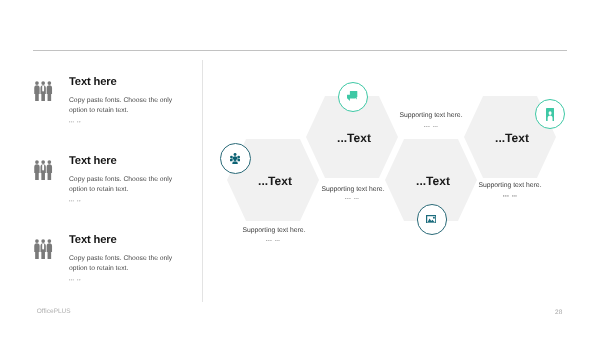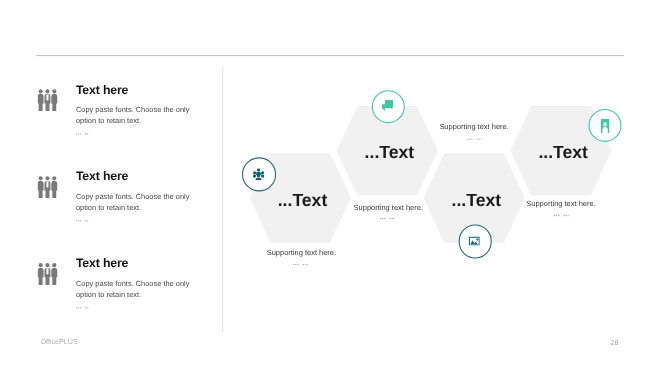--- a/index.html
+++ b/index.html
@@ -11,21 +11,21 @@
 
   
   .licon{position:absolute;width:20px;height:21px;}
   .ltitle{position:absolute;font-size:11.2px;font-weight:bold;color:#141414;letter-spacing:-0.15px;}
   .lbody{position:absolute;font-size:6.75px;color:#4a4a4a;line-height:10.4px;width:106px;}
   .lfaint{position:absolute;}
 
   
   .hex{position:absolute;background:#f1f1f1;
        clip-path:polygon(20.7% 0%,79.3% 0%,100% 50%,79.3% 100%,20.7% 100%,0% 50%);}
-  .hextext{position:absolute;font-size:16px;font-weight:bold;color:#1a1a1a;text-align:center;width:120px;letter-spacing:0px;}
+  .hextext{position:absolute;font-size:12px;font-weight:bold;color:#1a1a1a;text-align:center;width:120px;letter-spacing:0px;}
   .sup{position:absolute;font-size:6.8px;color:#3d3d3d;text-align:center;width:140px;}
   .dots{position:absolute;display:block;}
 
   .circ{position:absolute;border-radius:50%;background:#fff;box-sizing:border-box;}
   .cicon{position:absolute;display:block;}
 
   .footL{position:absolute;left:36.8px;top:308.2px;font-size:6.5px;color:#b0b0b0;}
   .footR{position:absolute;left:555.1px;top:309px;font-size:6.5px;color:#a5a5a5;}
 </style>
 </head>

